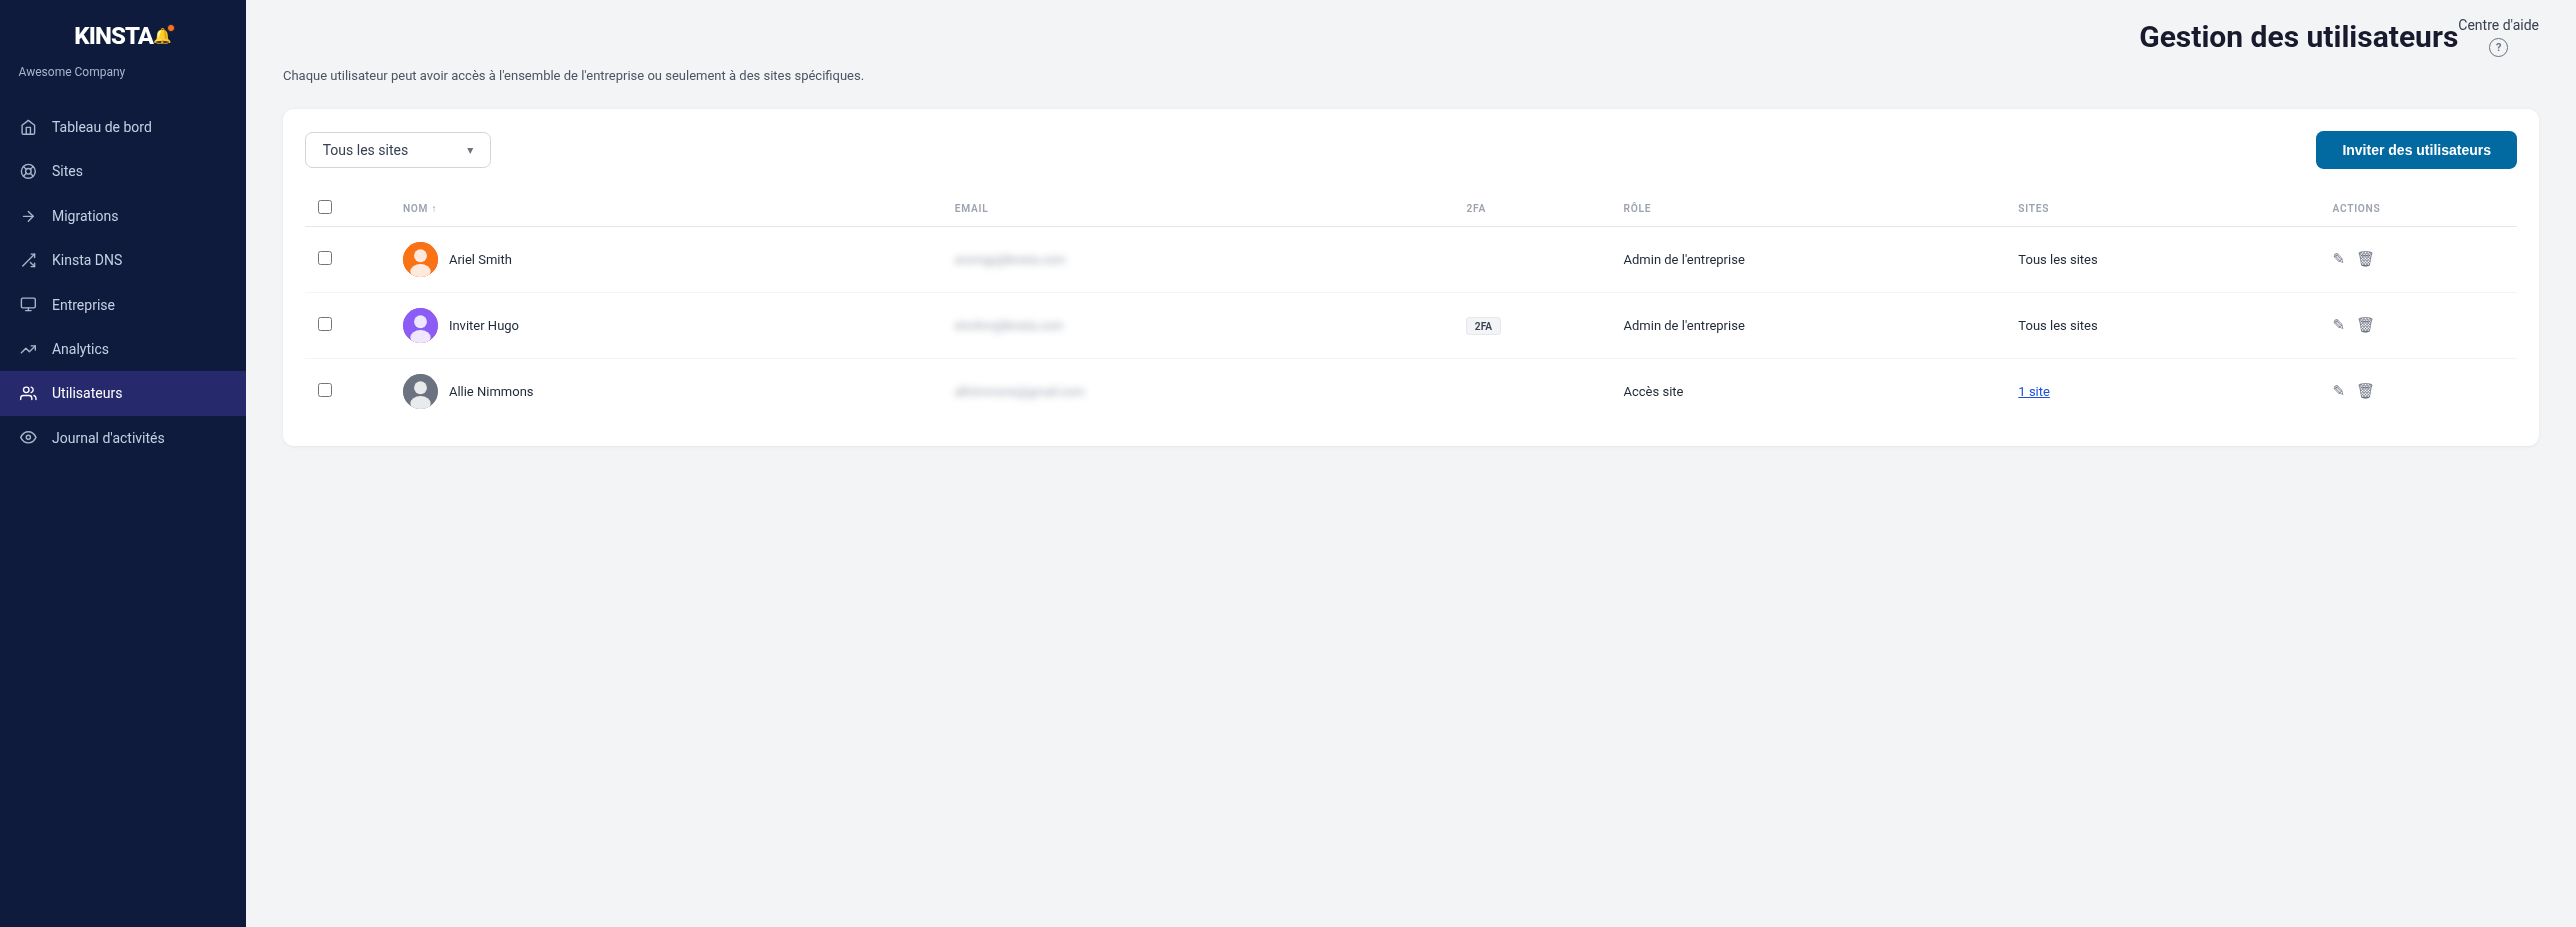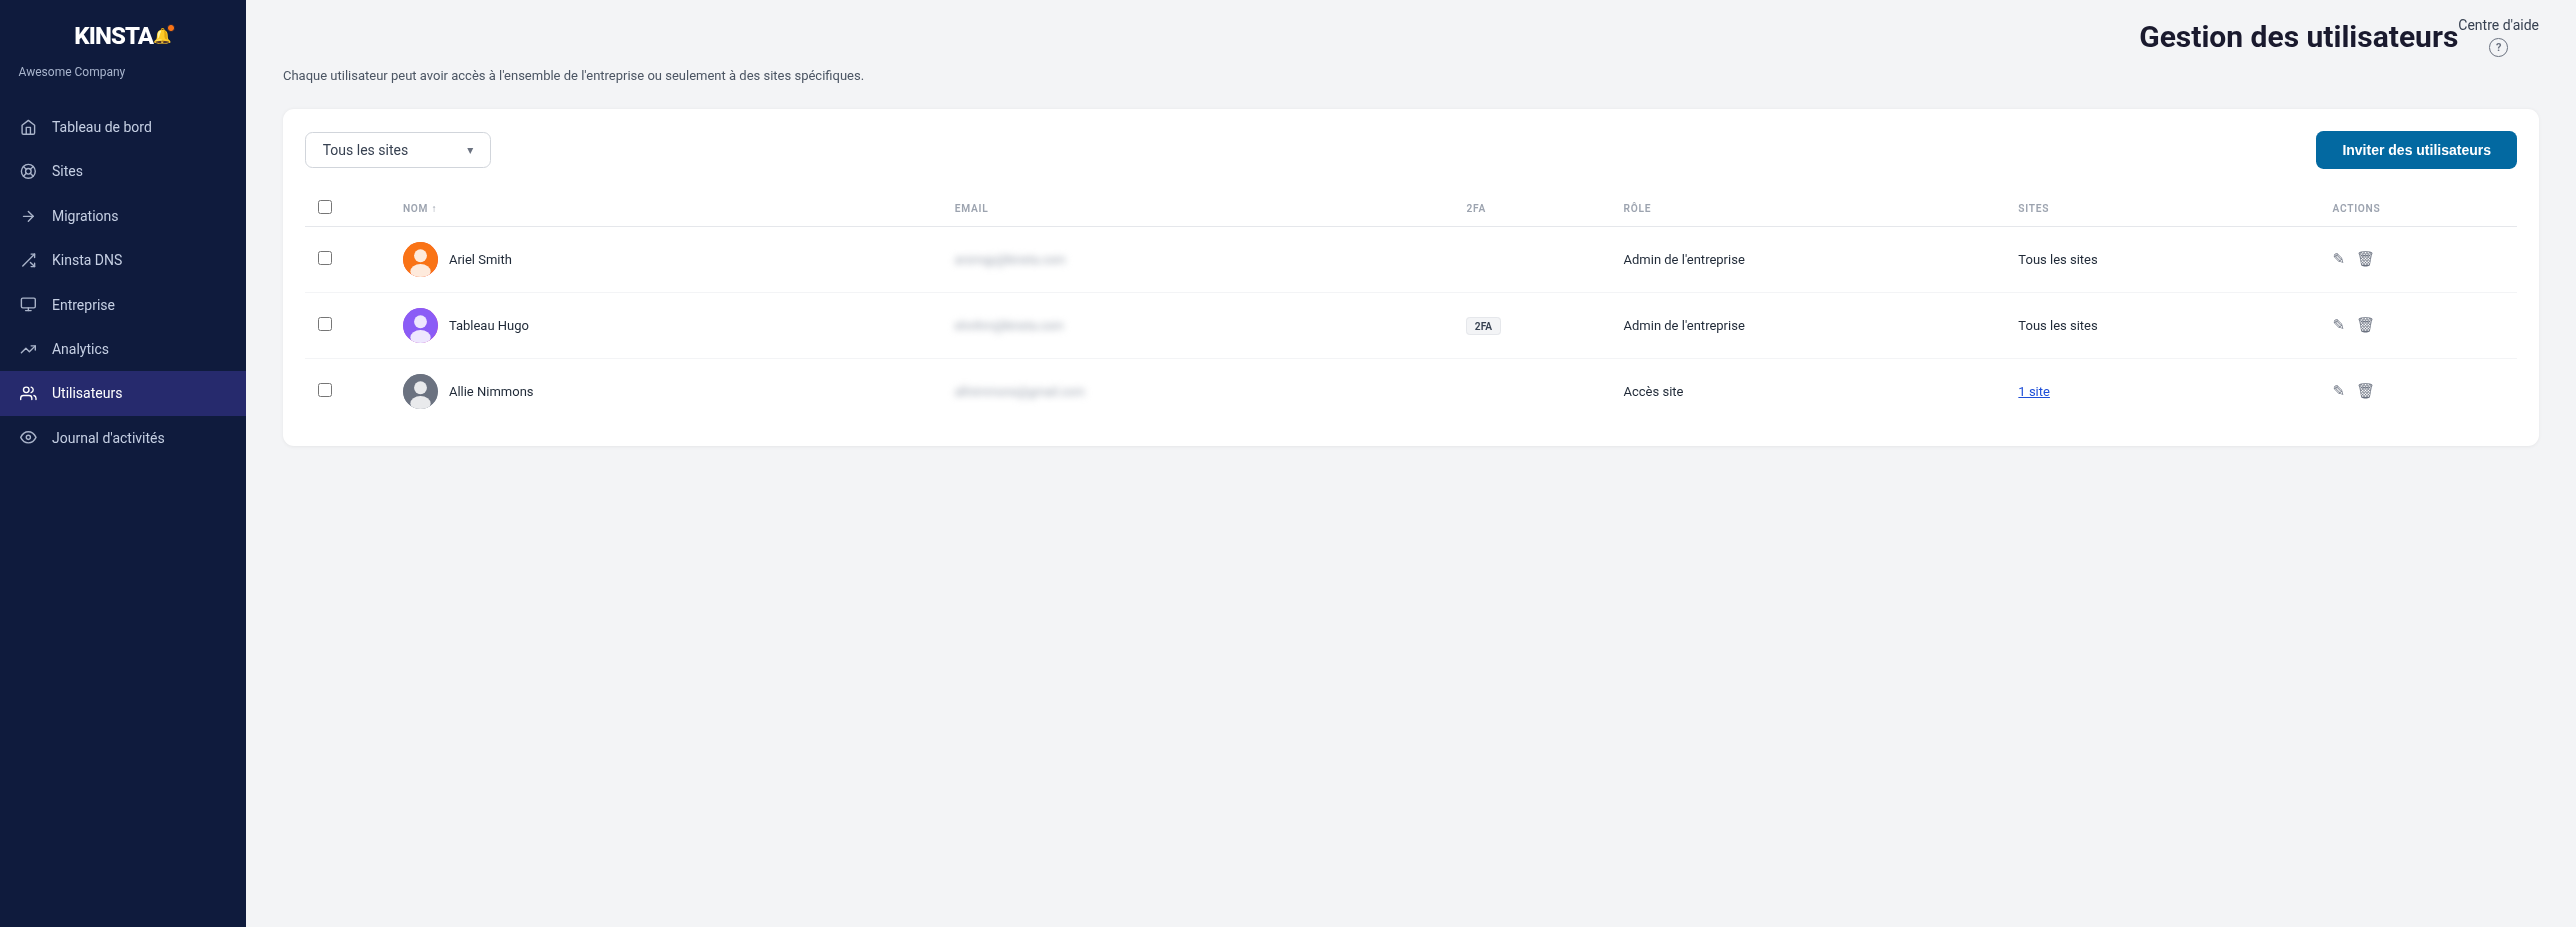--- a/index.html
+++ b/index.html
@@ -457,21 +457,21 @@
           </td>
           <td>
             <div class="user-name-cell">
               <div class="avatar avatar-evelyn">
                 <svg width="35" height="35" viewBox="0 0 38 38">
                     <circle cx="19" cy="19" r="19" fill="#8b5cf6"></circle>
                     <circle cx="19" cy="15" r="7" fill="#fff" opacity="0.85"></circle>
                     <ellipse cx="19" cy="32" rx="11" ry="8" fill="#fff" opacity="0.85"></ellipse>
                   </svg>
               </div>
-              <span>Tableau Hugo</span>
+              <span>Inviter Hugo</span>
             </div>
           </td>
           <td>
             <span class="email-blurred">elvnhm@kinsta.com</span>
           </td>
           <td>
             <span class="badge-2fa">2FA</span>
           </td>
           <td>Admin de l'entreprise</td>
           <td>Tous les sites</td>

